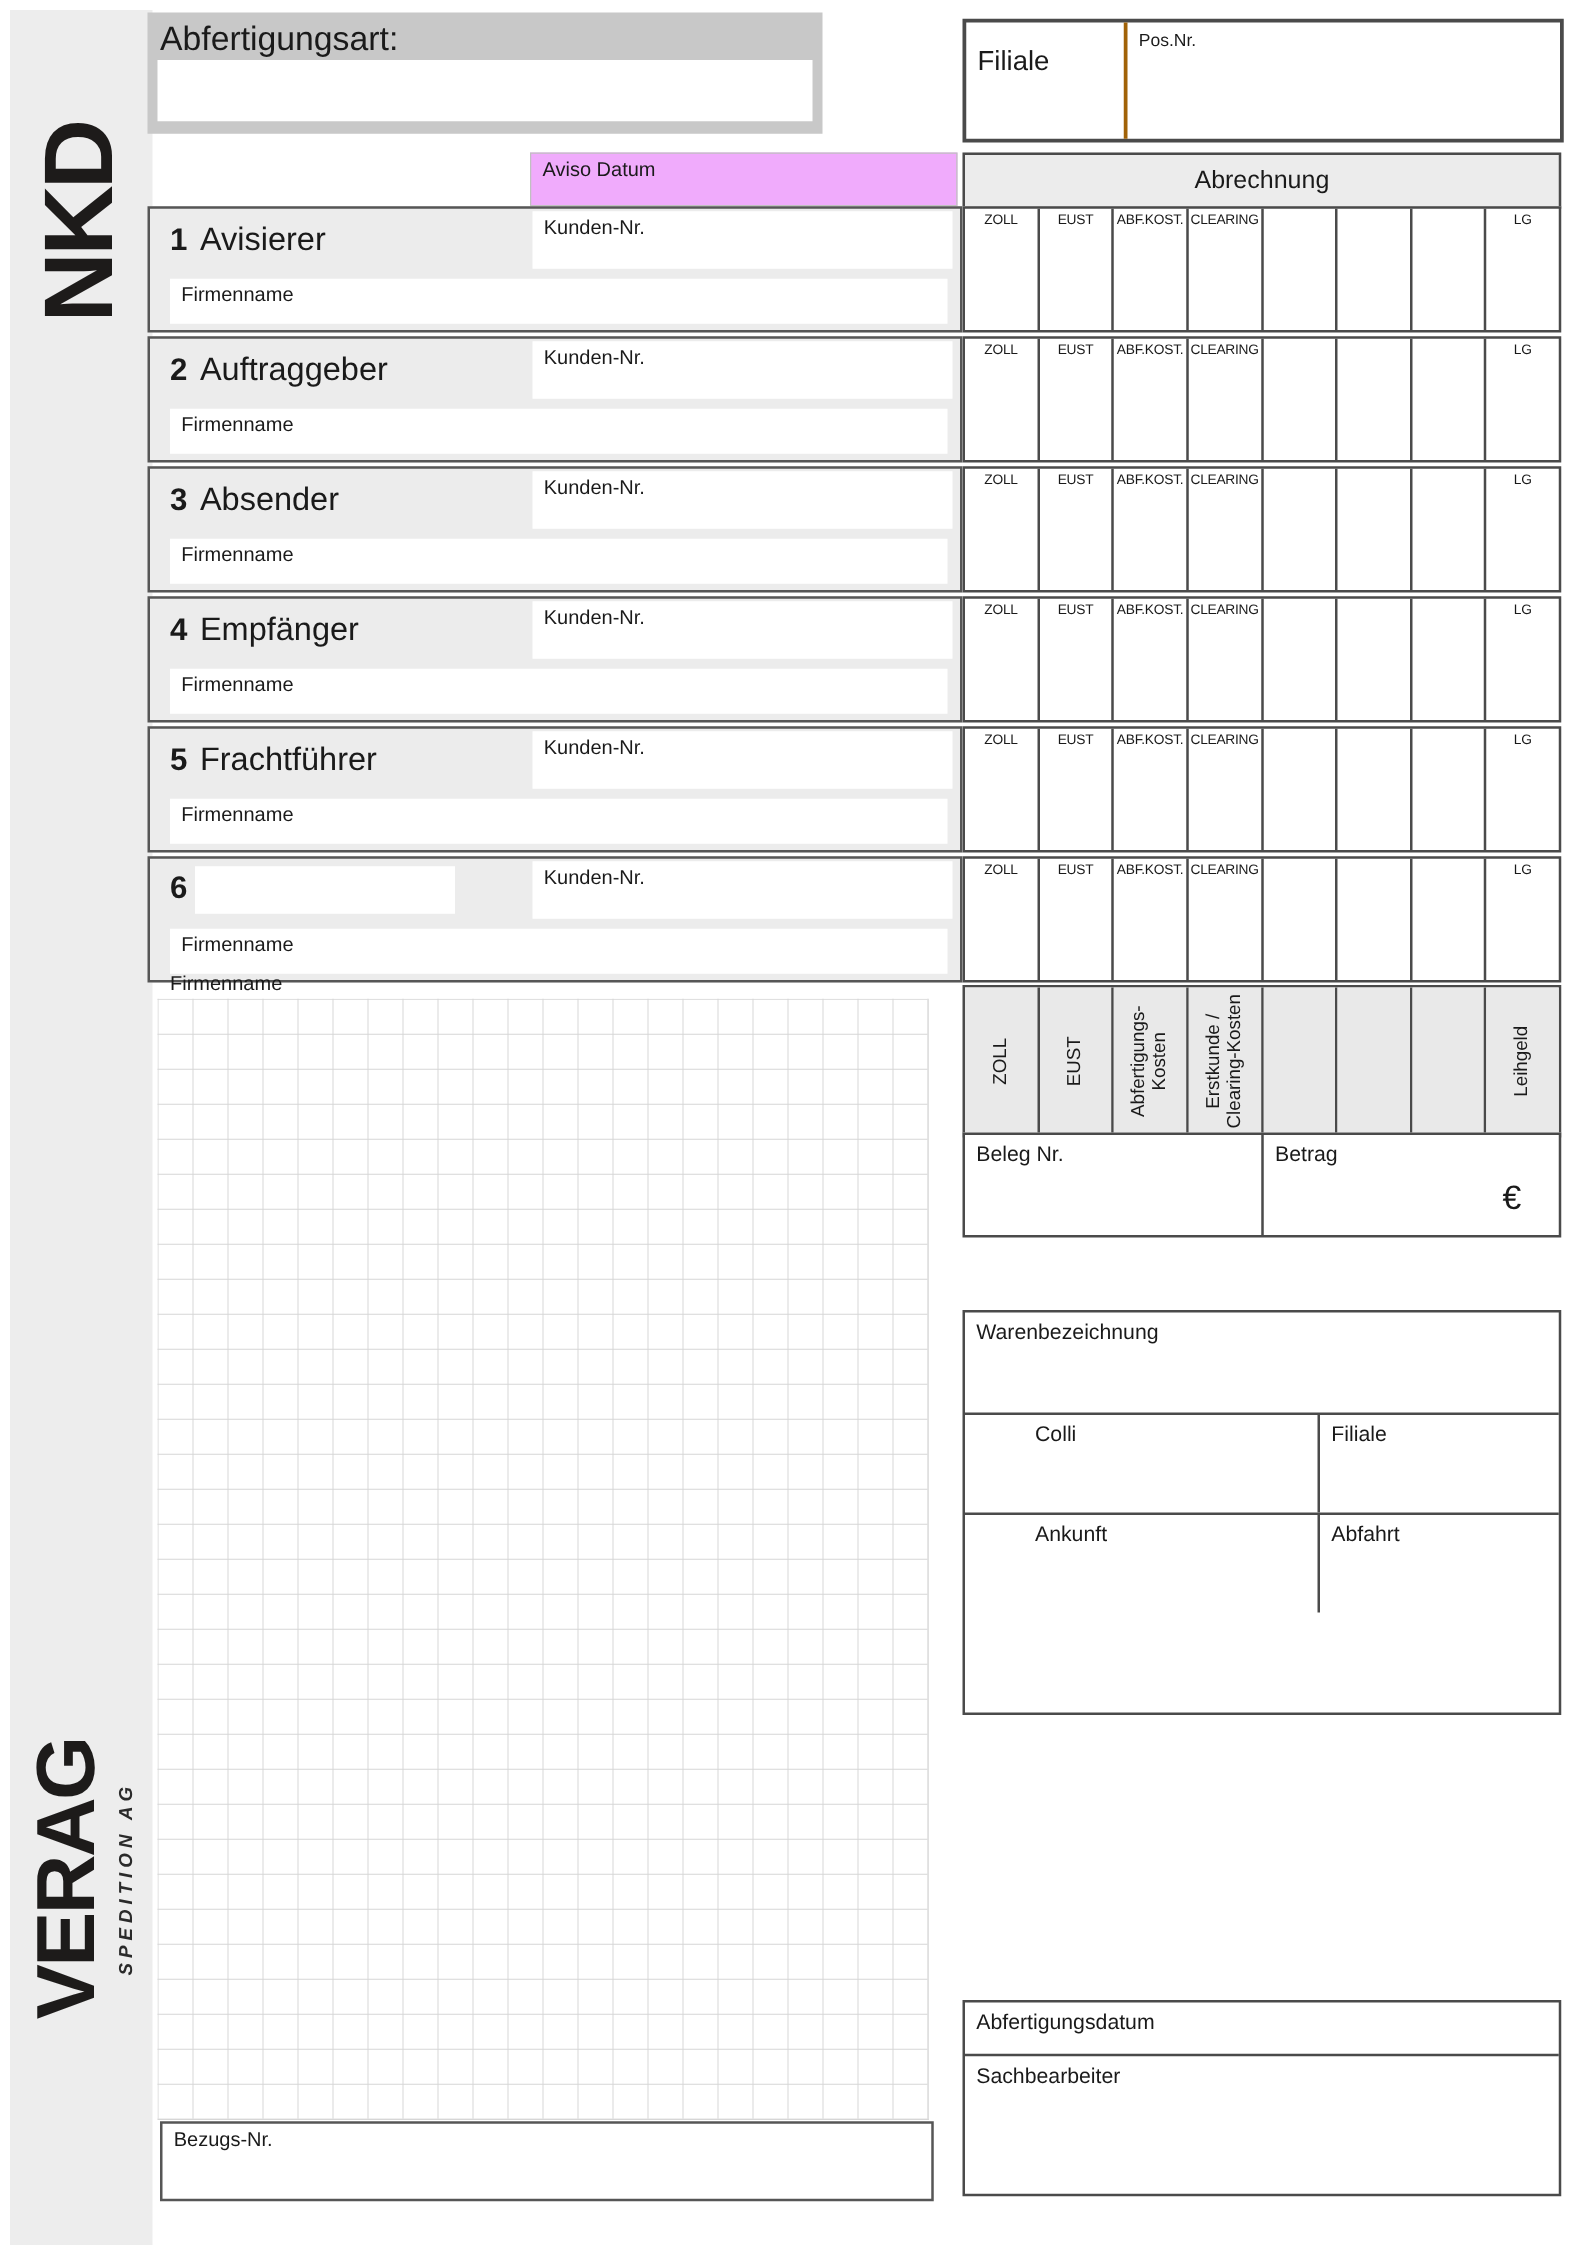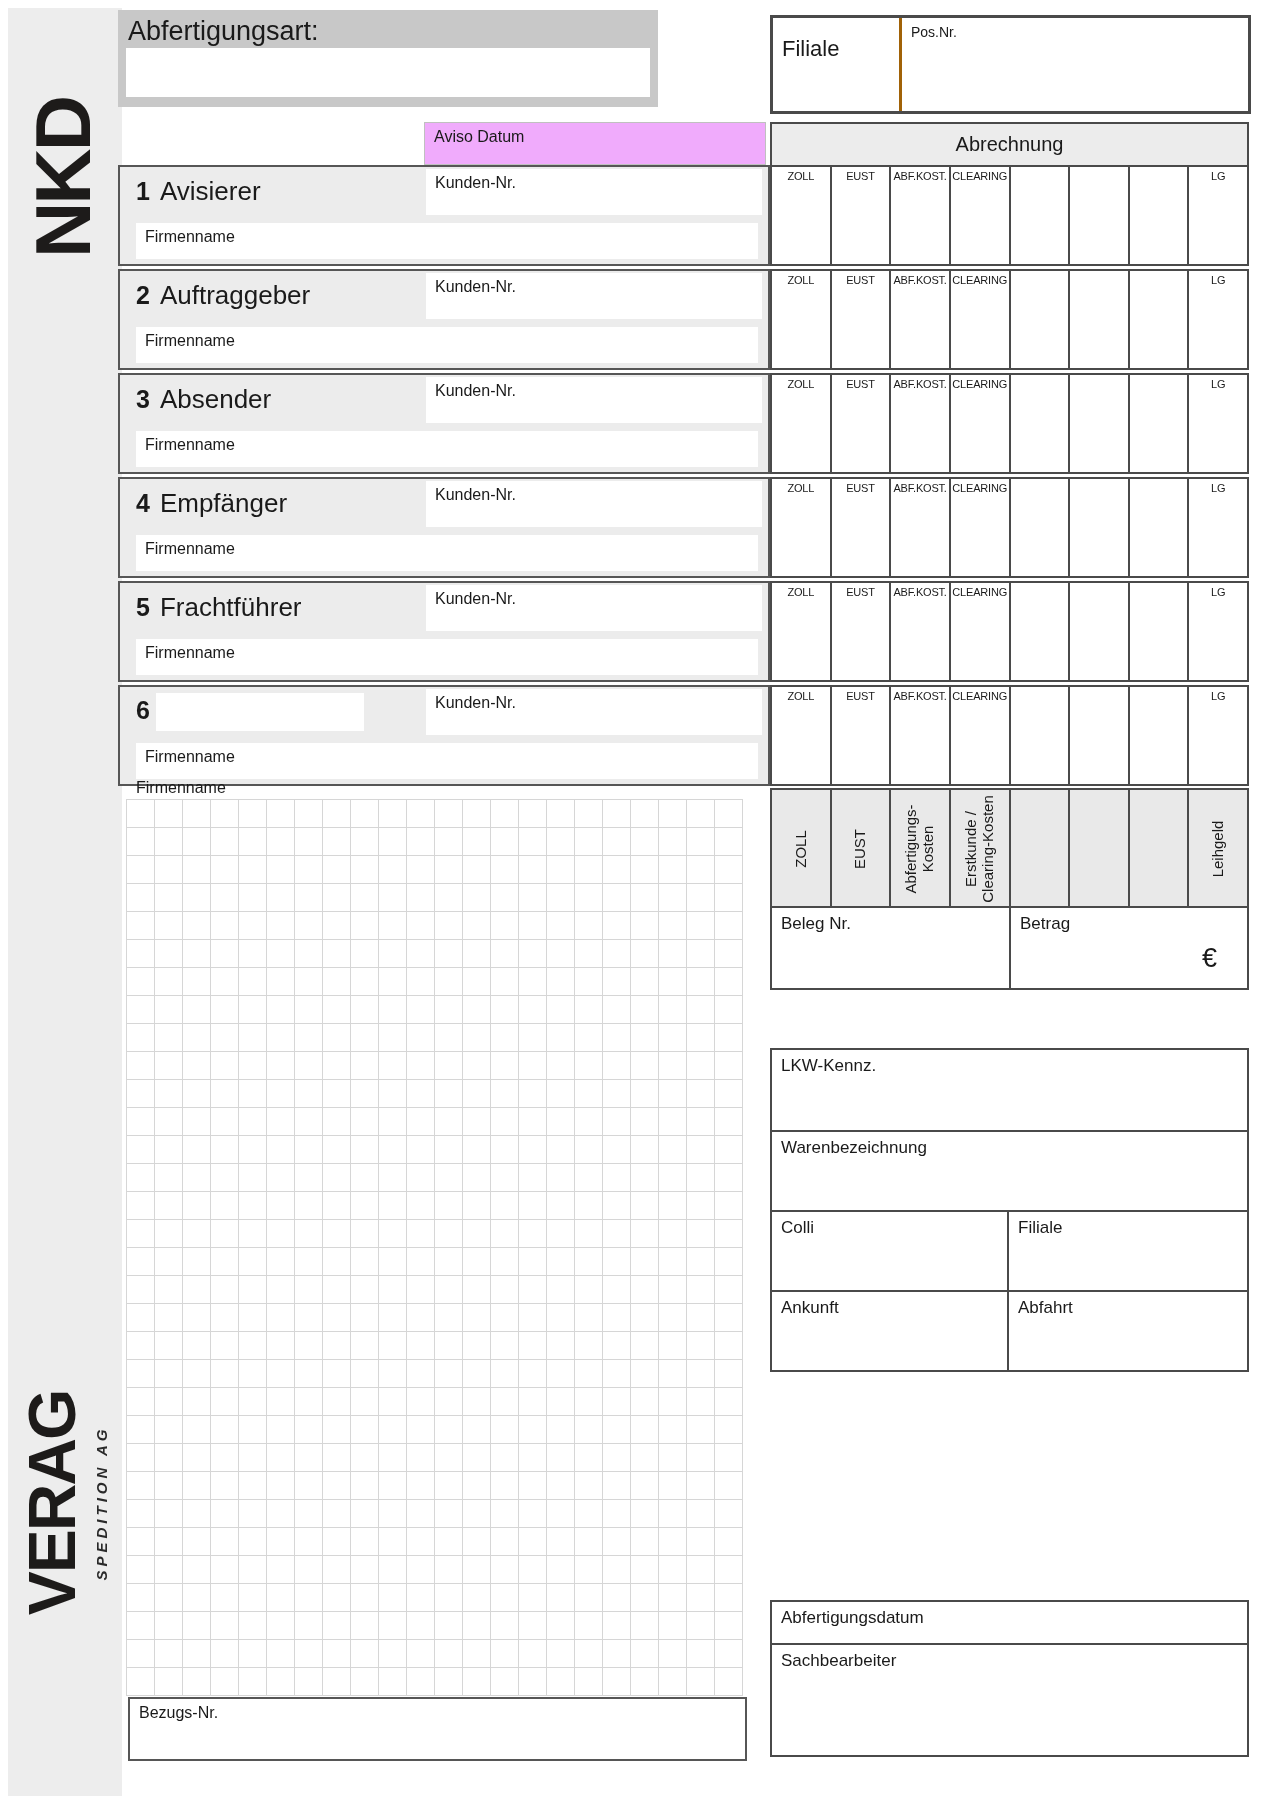--- a/index.html
+++ b/index.html
@@ -74,21 +74,21 @@
   
   #belegbox { left:770px; top:906px; width:475px; height:80px; background:#fff; border:2px solid #4a4a4a; display:flex; }
   #belegcell { width:237px; border-right:2px solid #4a4a4a; position:relative; }
   #betragcell { flex:1; position:relative; }
   #eurosign { position:absolute; right:30px; bottom:14px; font-size:27px; }
 
   
   #lkwgroup { left:770px; top:1048px; width:475px; height:320px; background:#fff; border:2px solid #4a4a4a; }
   .lrow { position:relative; height:80px; box-sizing:border-box; border-top:2px solid #4a4a4a; }
   .lrow:first-child { border-top:none; }
-  .lsplit { display:flex; }
+  .lsplit { display:flex;padding-left:47px; }
   .lcell { width:237px; border-right:2px solid #4a4a4a; position:relative; height:100%; box-sizing:border-box; }
   .lcell2 { flex:1; position:relative; }
 
   
   #datumbox { left:770px; top:1600px; width:475px; height:153px; background:#fff; border:2px solid #4a4a4a; }
   #datumcell { position:relative; height:41px; box-sizing:border-box; }
   #sachcell { position:relative; height:95px; box-sizing:border-box; border-top:2px solid #4a4a4a; }
 
   
   #bezugsbox { left:128px; top:1697px; width:615px; height:60px; background:#fff; border:2px solid #565656; }
@@ -338,23 +338,20 @@
       <span class="boxlabel17">Beleg Nr.</span>
     </div>
     <div id="betragcell">
       <span class="boxlabel17">Betrag</span>
       <span id="eurosign">€</span>
     </div>
   </div>
 
   <div id="lkwgroup" class="abs">
     <div class="lrow">
-      <span class="boxlabel17">LKW-Kennz.</span>
-    </div>
-    <div class="lrow">
       <span class="boxlabel17">Warenbezeichnung</span>
     </div>
     <div class="lrow lsplit">
       <div class="lcell">
         <span class="boxlabel17">Colli</span>
       </div>
       <div class="lcell2">
         <span class="boxlabel17">Filiale</span>
       </div>
     </div>

